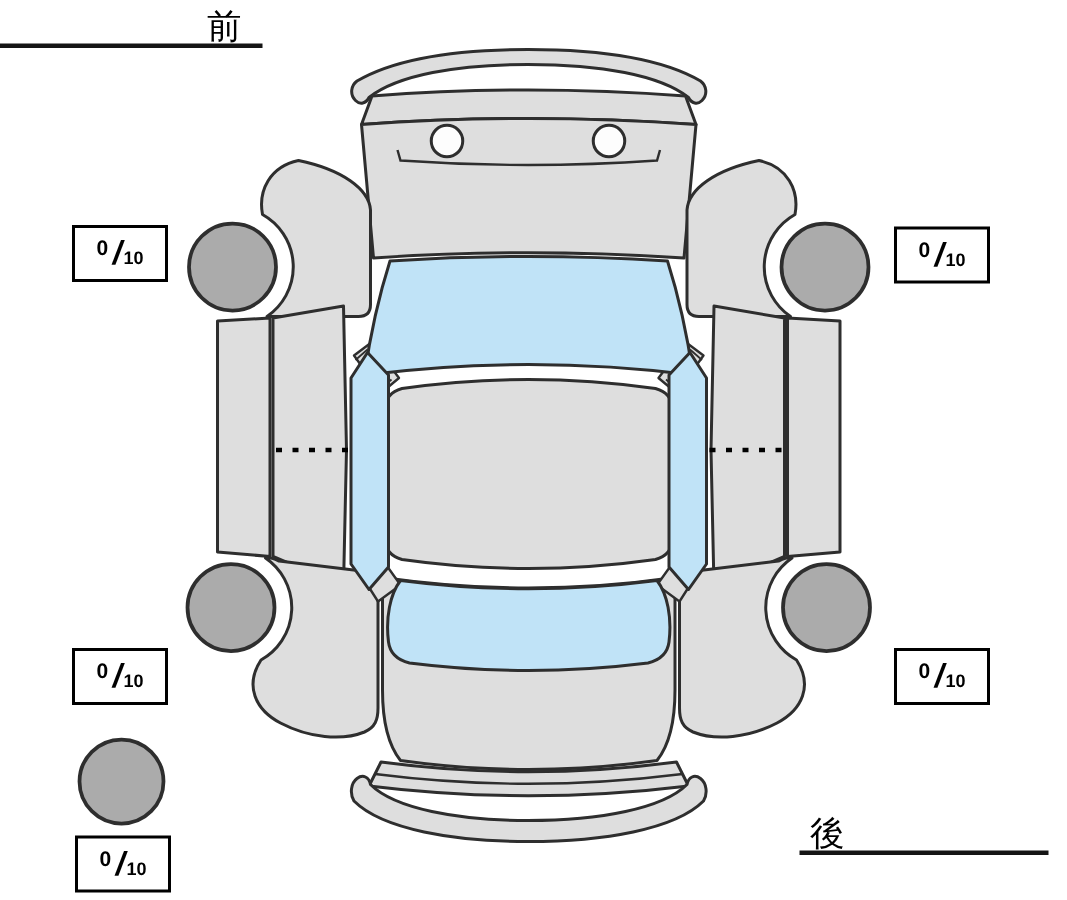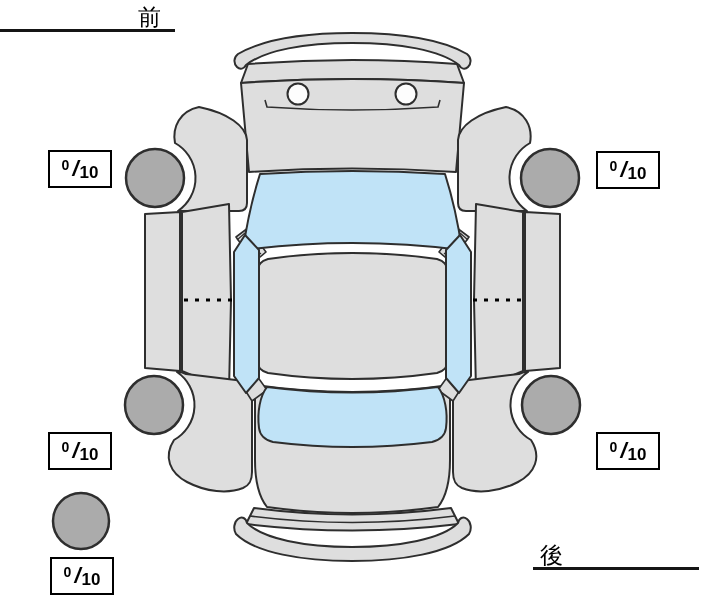--- a/index.html
+++ b/index.html
@@ -21,21 +21,21 @@
   .nozzle{fill:#fdfdfd;stroke:var(--outline);stroke-width:2;}
 
   .score-box{
     position:absolute;width:60px;height:34px;
     background:#fff;border:2px solid var(--box-border,#000);
     display:flex;align-items:center;justify-content:center;
     color:#000;font-weight:bold;line-height:1;
   }
   .score-val{font-size:14px;transform:translateY(-4px);}
   .score-sep{font-size:22px;font-style:italic;margin:0 1px 0 3px;}
-  .score-max{font-size:17px;transform:translateY(3px);}
+  .score-max{font-size:12px;transform:translateY(3px);}
 
   .area-label{
     position:absolute;font-size:23px;color:var(--label,#000);
     font-family:"DejaVu Sans","Liberation Sans",sans-serif;
   }
   .underline{position:absolute;height:3px;background:#151515;}
 </style>
 </head>
 <body>
 

